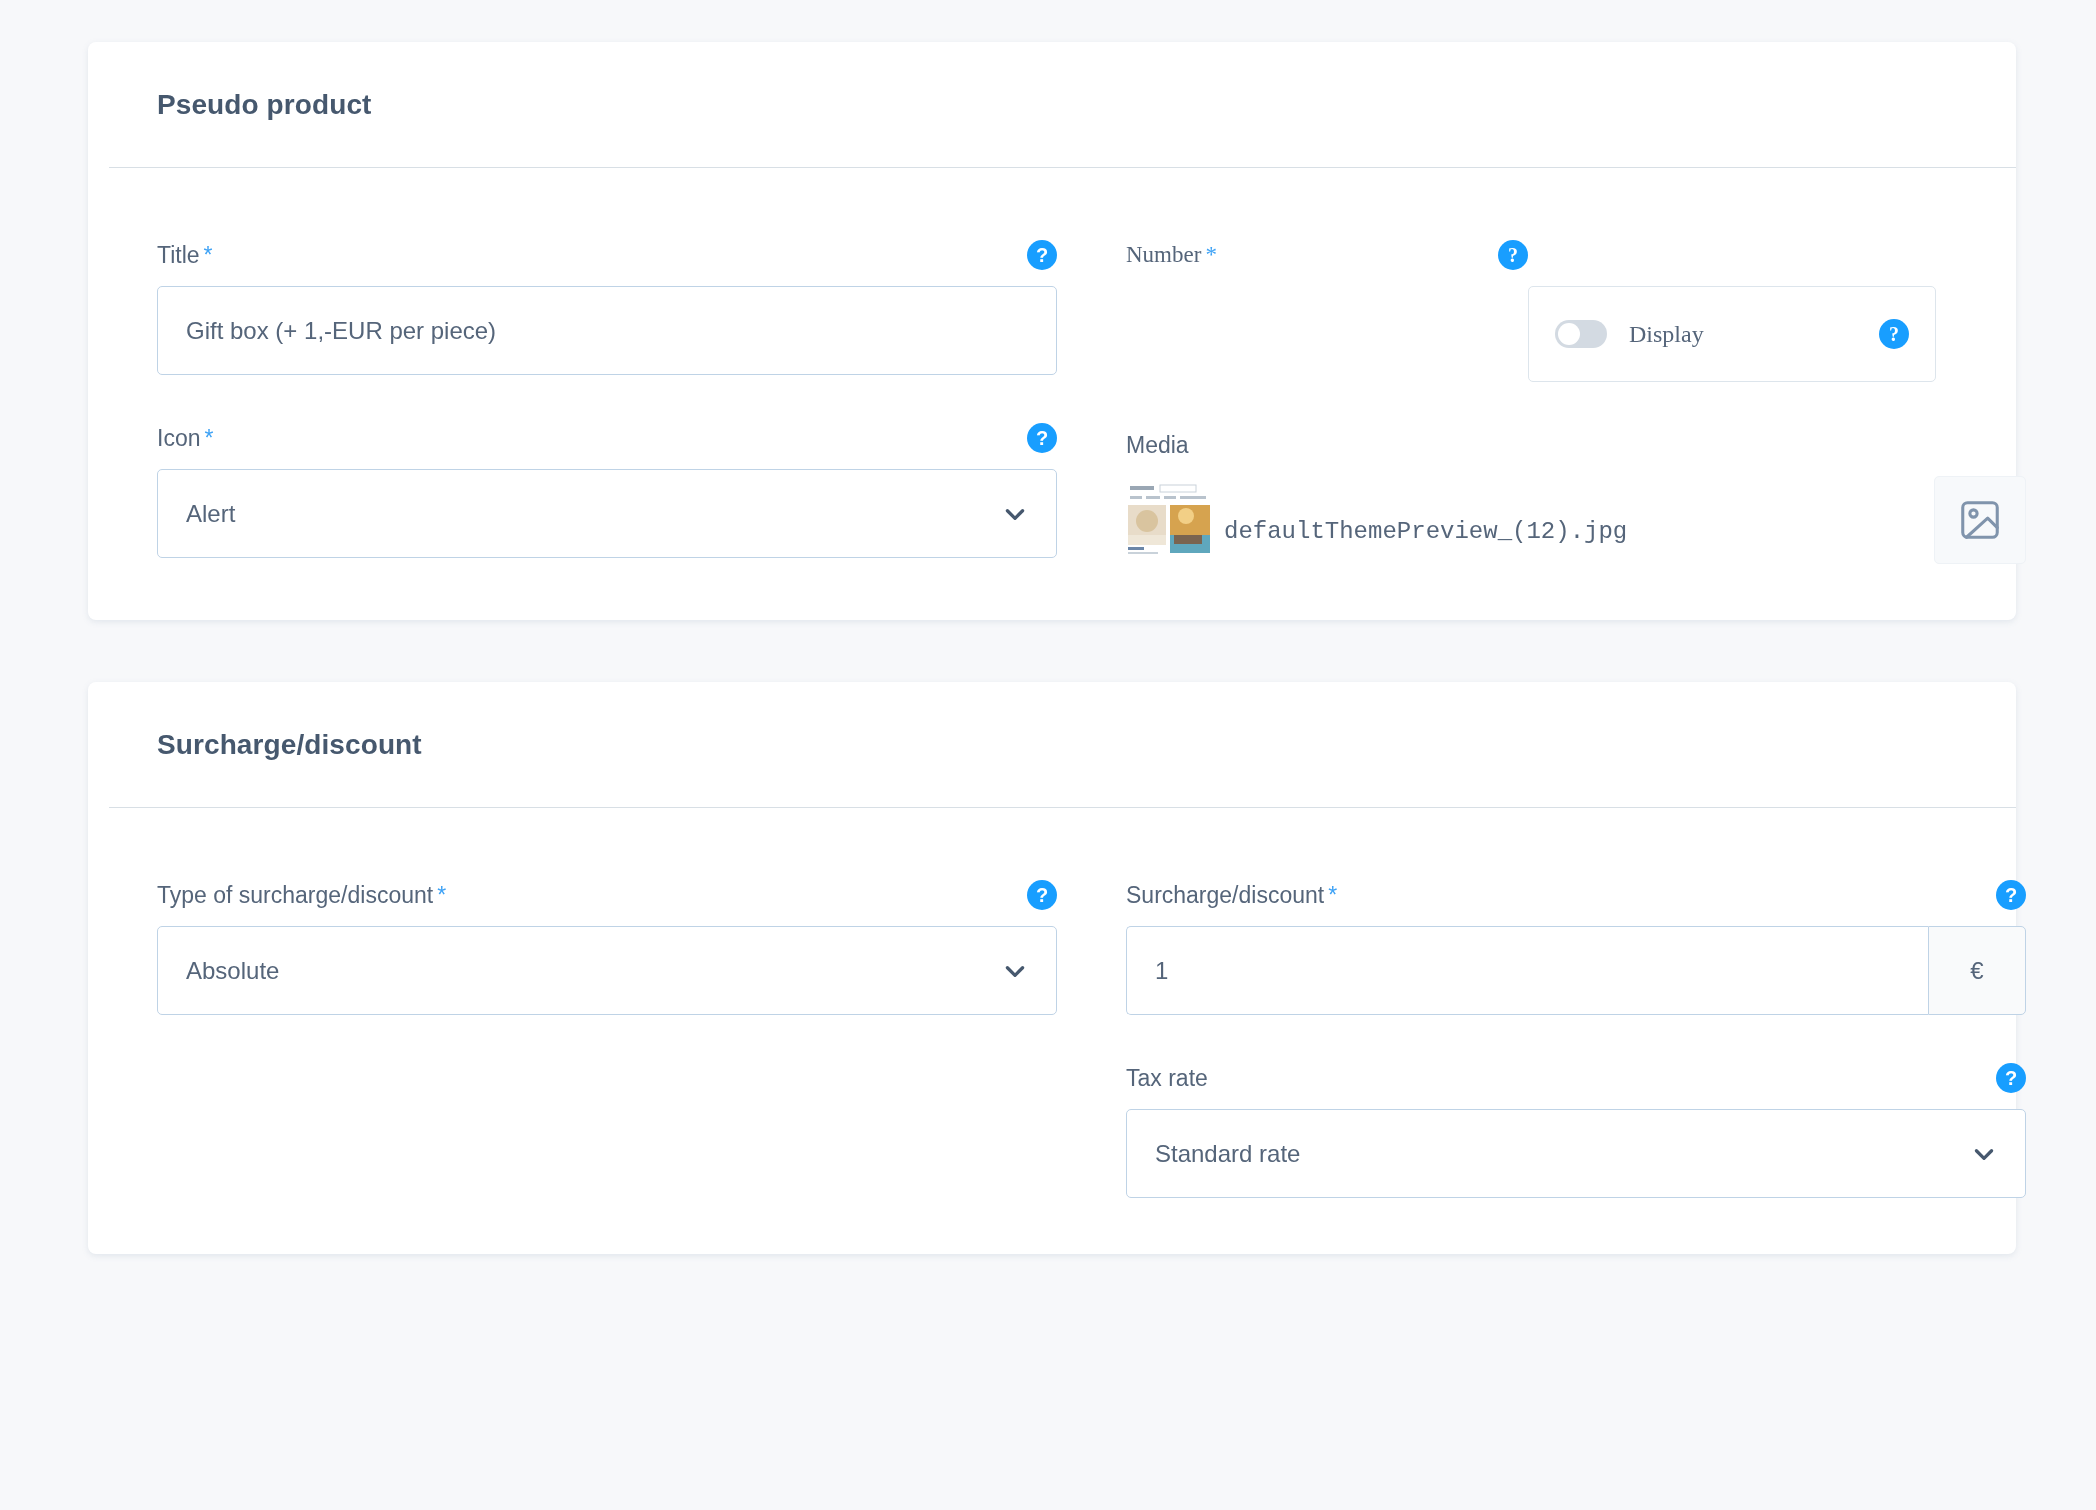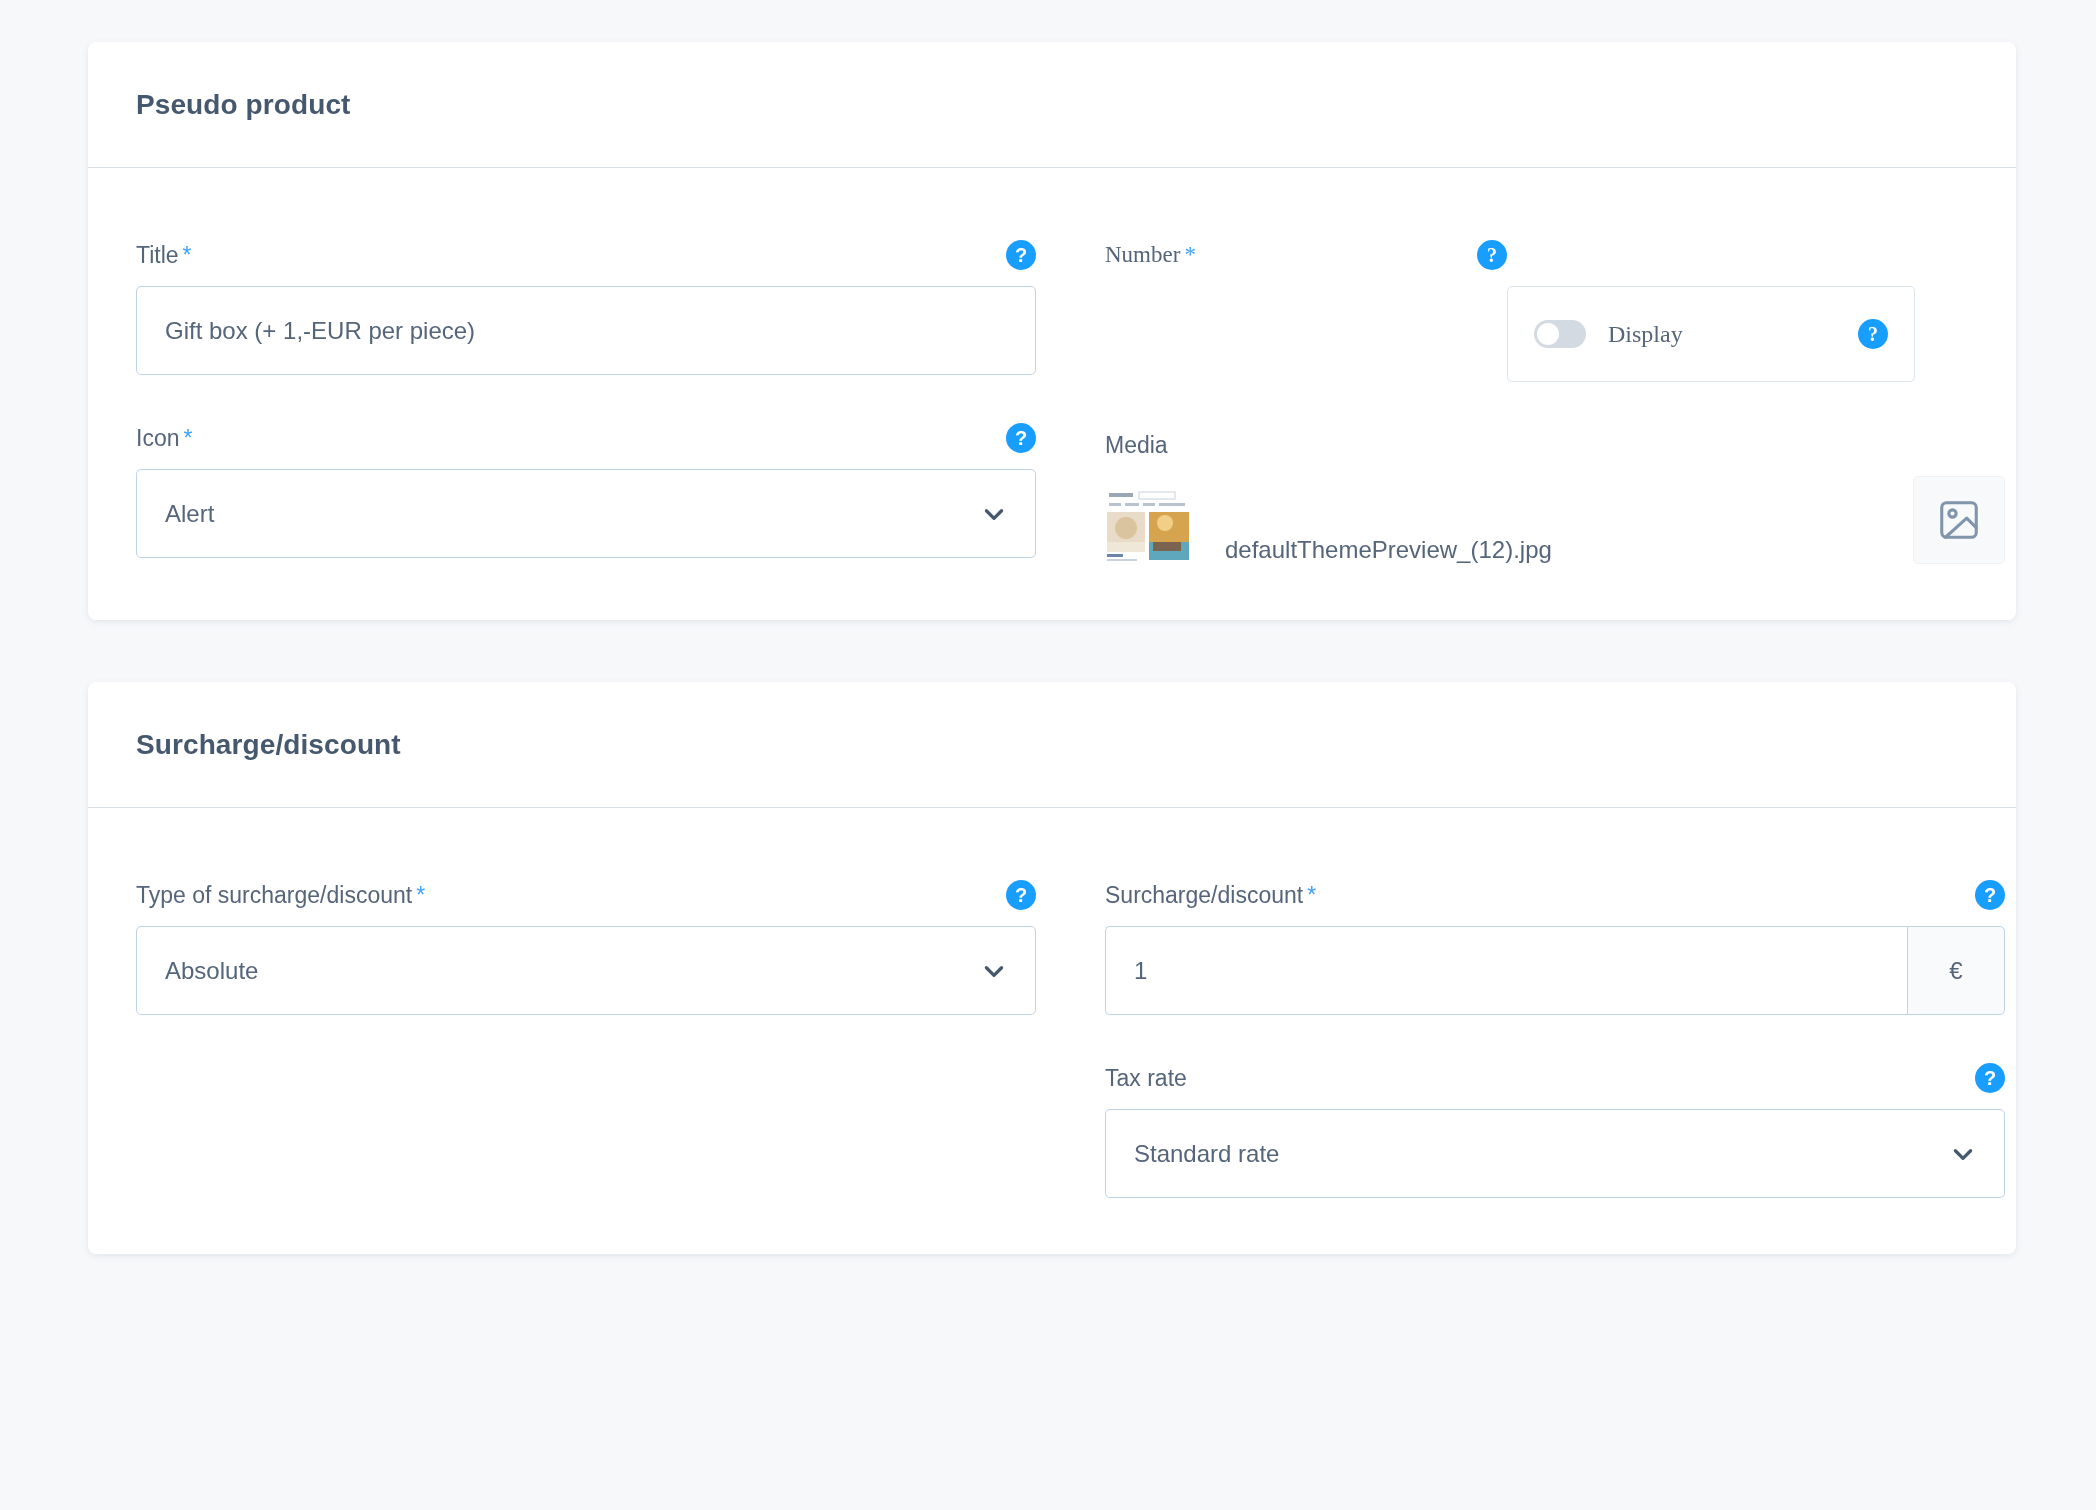--- a/index.html
+++ b/index.html
@@ -12,20 +12,21 @@
   .page {
     width: 2096px; height: 1510px;
     background: #f7f8fa;
     padding: 42px 80px 0 88px;
   }
   .card {
     background: #ffffff;
     border-radius: 8px;
     box-shadow: 0 2px 6px rgba(120,140,165,0.16);
     width: 1928px;
+    padding-left: 21px;
   }
   .card-header {
     height: 126px;
     display: flex;
     align-items: center;
     padding: 0 48px;
     border-bottom: 1px solid #d8dfe5;
   }
   .card-title {
     font-size: 28px;
@@ -121,23 +122,24 @@
   }
   .switch .knob {
     position: absolute; top: 3px; left: 3px;
     width: 22px; height: 22px;
     border-radius: 50%;
     background: #fff;
   }
   .switch-label { font-size: 24px; color: #55657a; flex: 1 1 auto; }
   .media-row {
     display: flex;
-    align-items: flex-end;
-    gap: 34px;
+    align-items: center;
+    gap: 12px;
     margin-top: 8px;
+    font-family: Liberation Mono, monospace;
   }
   .thumb {
     width: 86px; height: 74px;
     flex: none;
     overflow: hidden;
     background: #fff;
     position: relative;
   }
   .media-name {
     font-size: 24px;

